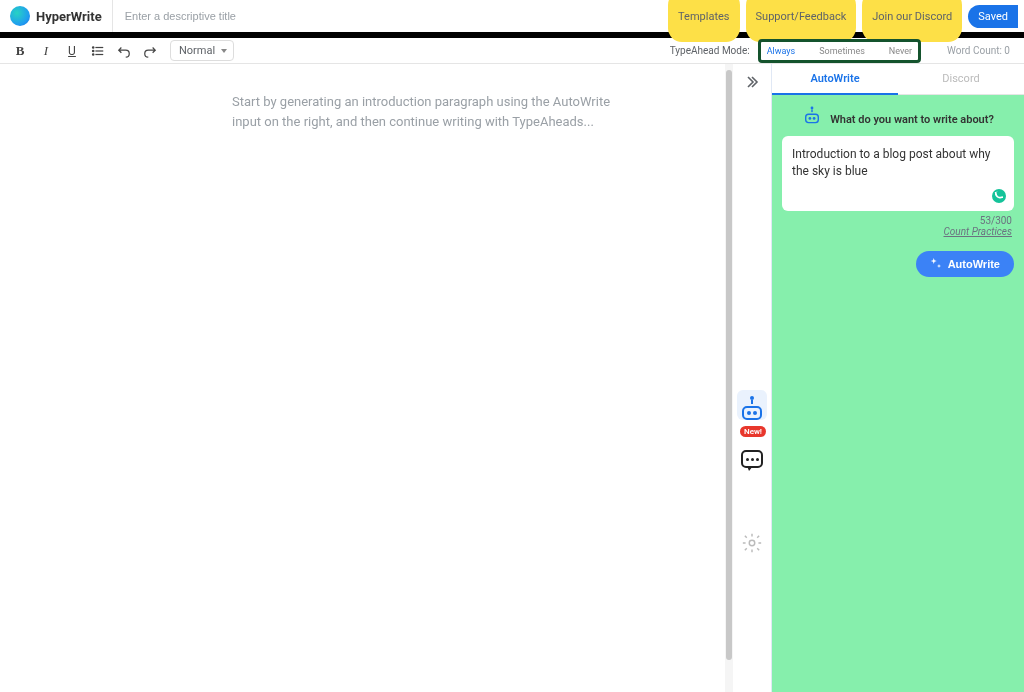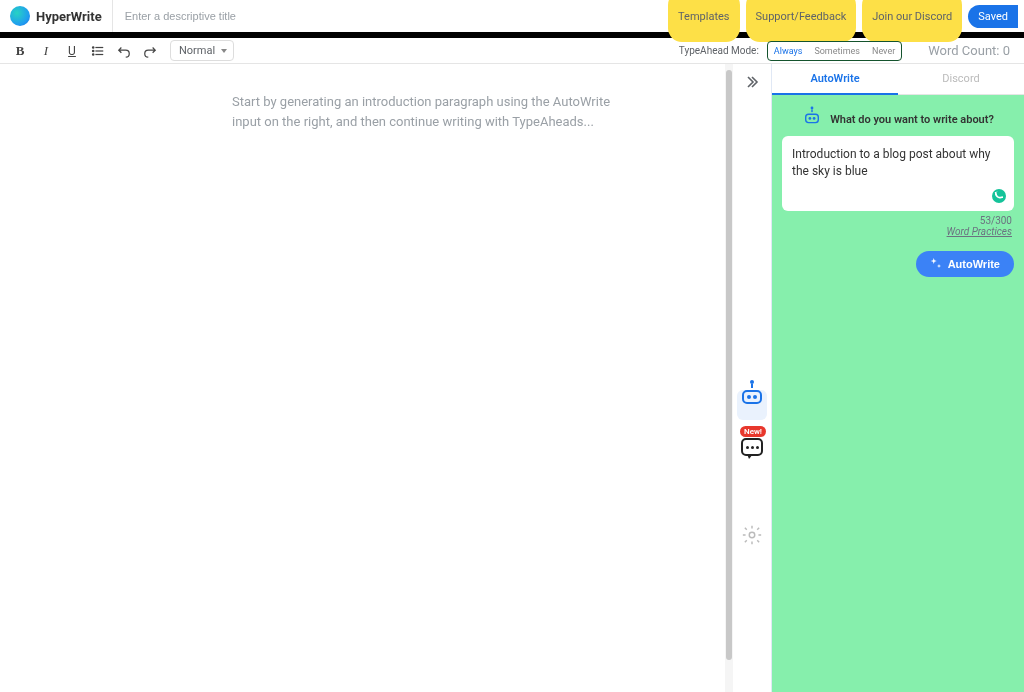--- a/index.html
+++ b/index.html
@@ -17,32 +17,32 @@
 .tbtn { width: 24px; height: 22px; display: flex; align-items: center; justify-content: center; cursor: pointer; color: #444; }
 .tbtn svg { width: 14px; height: 14px; }
 .bold-b { font-weight: 800; font-size: 13px; font-family: Georgia, serif; }
 .italic-i { font-style: italic; font-family: Georgia, serif; font-size: 13px; }
 .ul-u { text-decoration: underline; font-size: 12px; }
 .format-sel { border: 1px solid #ddd; border-radius: 4px; font-size: 11px; color: #5f6368; padding: 3px 18px 3px 8px; margin-left: 6px; position: relative; cursor: pointer; }
 .format-sel::after { content: ""; position: absolute; right: 6px; top: 8px; border-left: 3px solid transparent; border-right: 3px solid transparent; border-top: 4px solid #888; }
 .tb-spacer { flex: 1; }
 .ta-mode { display: flex; align-items: center; gap: 8px; }
 .ta-label { font-size: 10px; color: #5f6368; }
-.ta-opts { border: 1px solid #14532d; border-radius: 4px; display: flex; padding: 2px; gap: 4px; }
+.ta-opts { border: 3px solid #14532d; border-radius: 4px; display: flex; padding: 2px; gap: 16px; }
 .ta-opt { font-size: 9px; color: #888; padding: 2px 4px; cursor: pointer; }
 .ta-opt.always { color: #1a73e8; }
-.wc { font-size: 13px; color: #9aa0a6; margin-left: 18px; margin-right: 6px; }
+.wc { font-size: 10px; color: #9aa0a6; margin-left: 18px; margin-right: 6px; }
 .main { display: flex; height: calc(692px - 64px); }
 .editor { flex: 1; position: relative; padding: 28px 0 0 200px; margin-left: 32px; }
 .editor-placeholder { color: #9aa0a6; font-size: 13px; line-height: 1.55; max-width: 380px; }
 .vscroll { position: absolute; right: 0; top: 0; bottom: 0; width: 8px; background: #f5f5f5; }
 .vscroll-thumb { position: absolute; top: 6px; left: 1px; width: 6px; height: 590px; background: #c8c8c8; border-radius: 3px; }
 .dock { width: 38px; display: flex; flex-direction: column; align-items: center; padding-top: 6px; gap: 18px; }
 .dock-collapse { width: 28px; height: 24px; display: flex; align-items: center; justify-content: center; cursor: pointer; color: #5f6368; margin-bottom: 30px; }
-.dock-btn { width: 30px; height: 30px; border-radius: 6px; display: flex; align-items: flex-start; justify-content: center; cursor: pointer; position: relative; }
+.dock-btn { width: 30px; height: 30px; border-radius: 6px; display: flex; align-items: flex-end; justify-content: center; cursor: pointer; position: relative; }
 .dock-btn.active { background: #eaf2fd; }
 .bot-face { width: 20px; height: 14px; border: 2px solid #1a73e8; border-radius: 5px; position: relative; }
 .bot-face::before, .bot-face::after { content: ""; position: absolute; width: 4px; height: 4px; background: #1a73e8; border-radius: 50%; top: 3px; }
 .bot-face::before { left: 3px; }
 .bot-face::after { right: 3px; }
 .bot-antenna { position: absolute; width: 2px; height: 4px; background: #1a73e8; top: -6px; left: 50%; transform: translateX(-50%); }
 .bot-antenna::after { content: ""; position: absolute; width: 4px; height: 4px; background: #1a73e8; border-radius: 50%; top: -4px; left: -1px; }
 .chat-bubble { width: 22px; height: 18px; border: 2px solid #222; border-radius: 5px; position: relative; display: flex; align-items: center; justify-content: center; gap: 2px; }
 .chat-bubble::after { content: ""; position: absolute; bottom: -5px; left: 4px; width: 0; height: 0; border-left: 2px solid transparent; border-right: 4px solid transparent; border-top: 5px solid #222; }
 .chat-dot { width: 3px; height: 3px; background: #222; border-radius: 50%; }
@@ -176,21 +176,21 @@
           <span class="bot-antenna"></span><span class="bot-face" style="display:inline-block"></span>
         </span>
         <span>What do you want to write about?</span>
       </div>
       <div class="textarea-wrap">
         <div class="sp-textarea" contenteditable="true" style="">Introduction to a blog post about why the sky is blue</div>
         <div class="grammarly"></div>
       </div>
       <div class="sp-meta">
         <span class="counter">53/300</span>
-        <span class="bplink">Word Practices</span>
+        <span class="bplink">Count Practices</span>
       </div>
       <button class="autowrite-btn">
         <svg viewBox="0 0 16 16" fill="#fff">
             <path d="M5 0l1 3 3 1-3 1-1 3-1-3-3-1 3-1z M12 8l.7 2 2 .7-2 .7-.7 2-.7-2-2-.7 2-.7z"></path>
           </svg>
         <span>AutoWrite</span>
       </button>
     </div>
   </div>
 </div>

